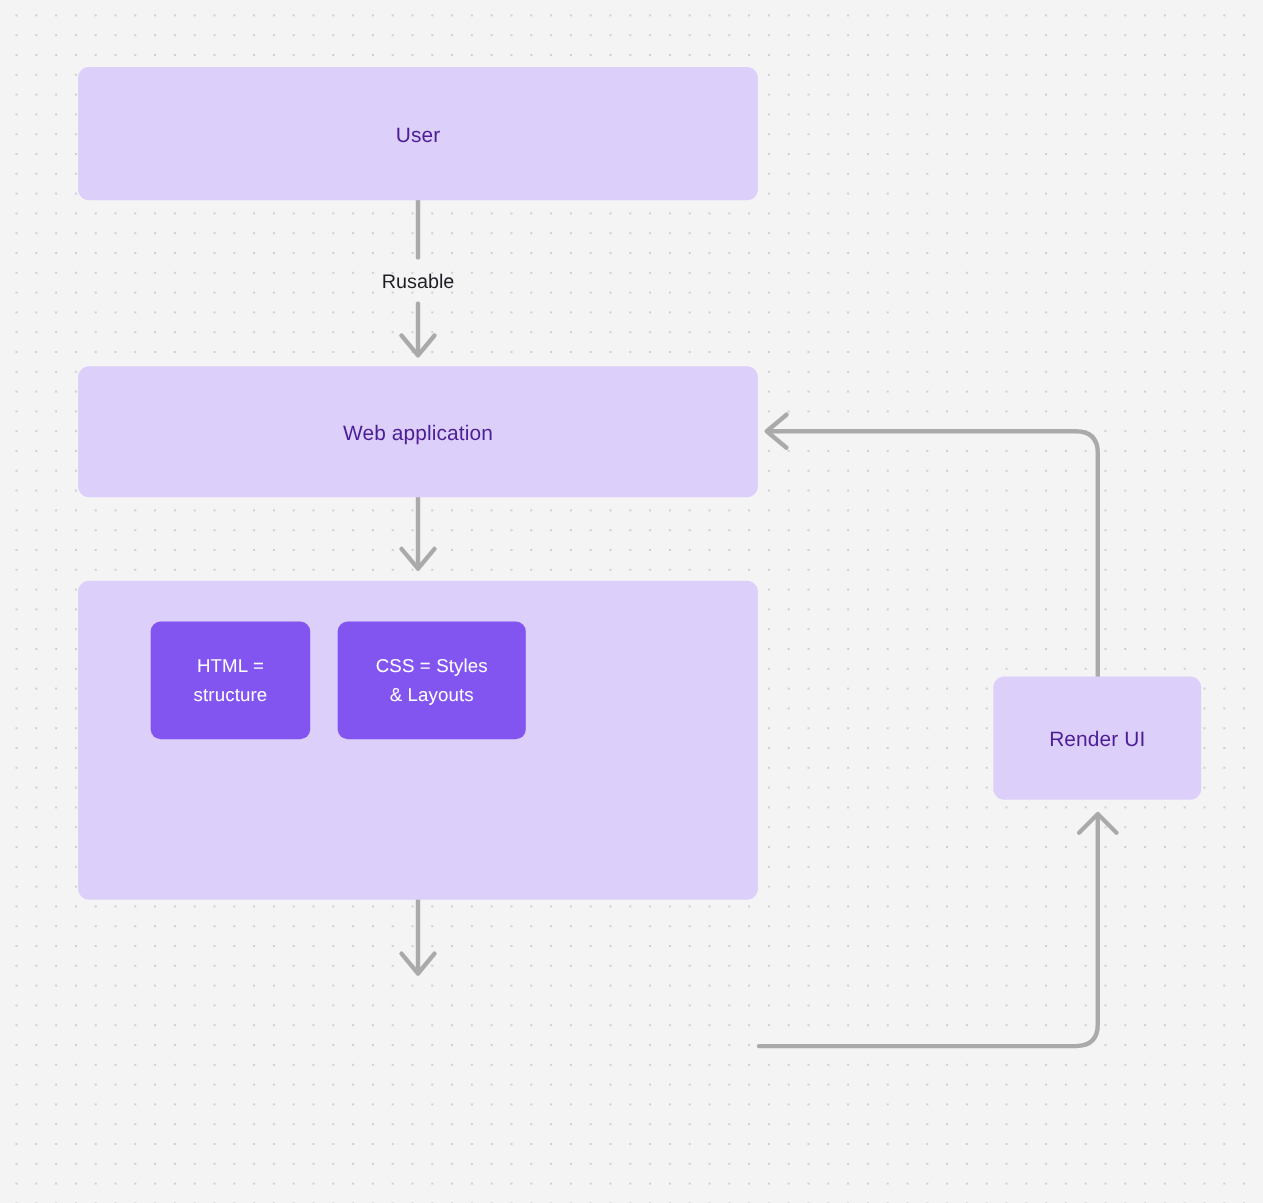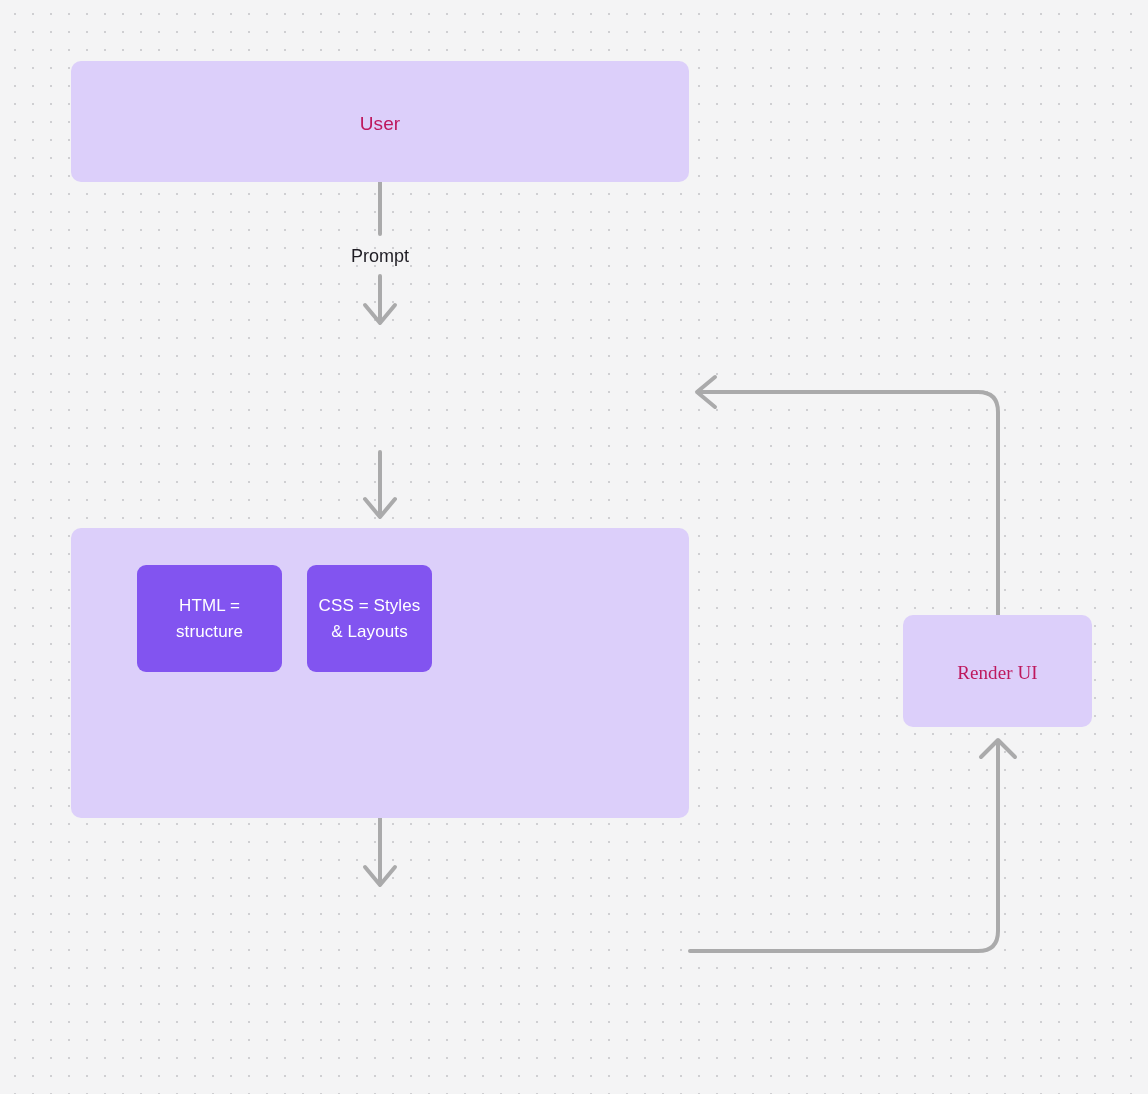--- a/index.html
+++ b/index.html
@@ -22,21 +22,21 @@
     position: absolute;
     background: #dccffa;
     border-radius: 10px;
     box-sizing: border-box;
   }
   .node-label {
     position: absolute;
     left: 0;
     right: 0;
     text-align: center;
-    color: #be185d;
+    color: #4c1d95;
     font-size: 19px;
     line-height: 1.35;
     letter-spacing: 0.1px;
   }
   .chip {
     position: absolute;
     background: #8254f0;
     border-radius: 9px;
     display: flex;
     align-items: center;
@@ -92,40 +92,43 @@
 
       <path d="M998,615 L998,412 Q998,392 978,392 L700,392"></path>
       <path d="M715,377 L697,392 L715,407"></path>
     </g>
   </svg>
 
   <div class="node" style="left:71px; top:61px; width:618px; height:121px;">
     <div class="node-label" style="top:50px;">User</div>
   </div>
 
-  <div class="edge-label" style="left:330px; top:246px; width:100px;">Prompt</div>
+  <div class="edge-label" style="left:330px; top:246px; width:100px;">Rusable</div>
 
+  <div class="node" style="left:71px; top:333px; width:618px; height:119px;">
+    <div class="node-label" style="top:49px;">Web application</div>
+  </div>
 
   <div class="node" style="left:71px; top:528px; width:618px; height:290px;">
 
     <div class="chip" style="left:66px; top:37px; width:145px; height:107px;">
       <div class="chip-label">
         <span>HTML =</span><br>
         <span>structure</span>
       </div>
     </div>
 
-    <div class="chip" style="left:236px; top:37px; width:125px; height:107px;">
+    <div class="chip" style="left:236px; top:37px; width:171px; height:107px;">
       <div class="chip-label">
         <span>CSS = Styles</span><br>
         <span>&amp; Layouts</span>
       </div>
     </div>
 
 
   </div>
 
 
   <div class="node" style="left:903px; top:615px; width:189px; height:112px;">
-    <div class="node-label" style="top:45px;font-family:Liberation Serif, serif;">Render UI</div>
+    <div class="node-label" style="top:45px;">Render UI</div>
   </div>
 
 </div>
 
 </body></html>

